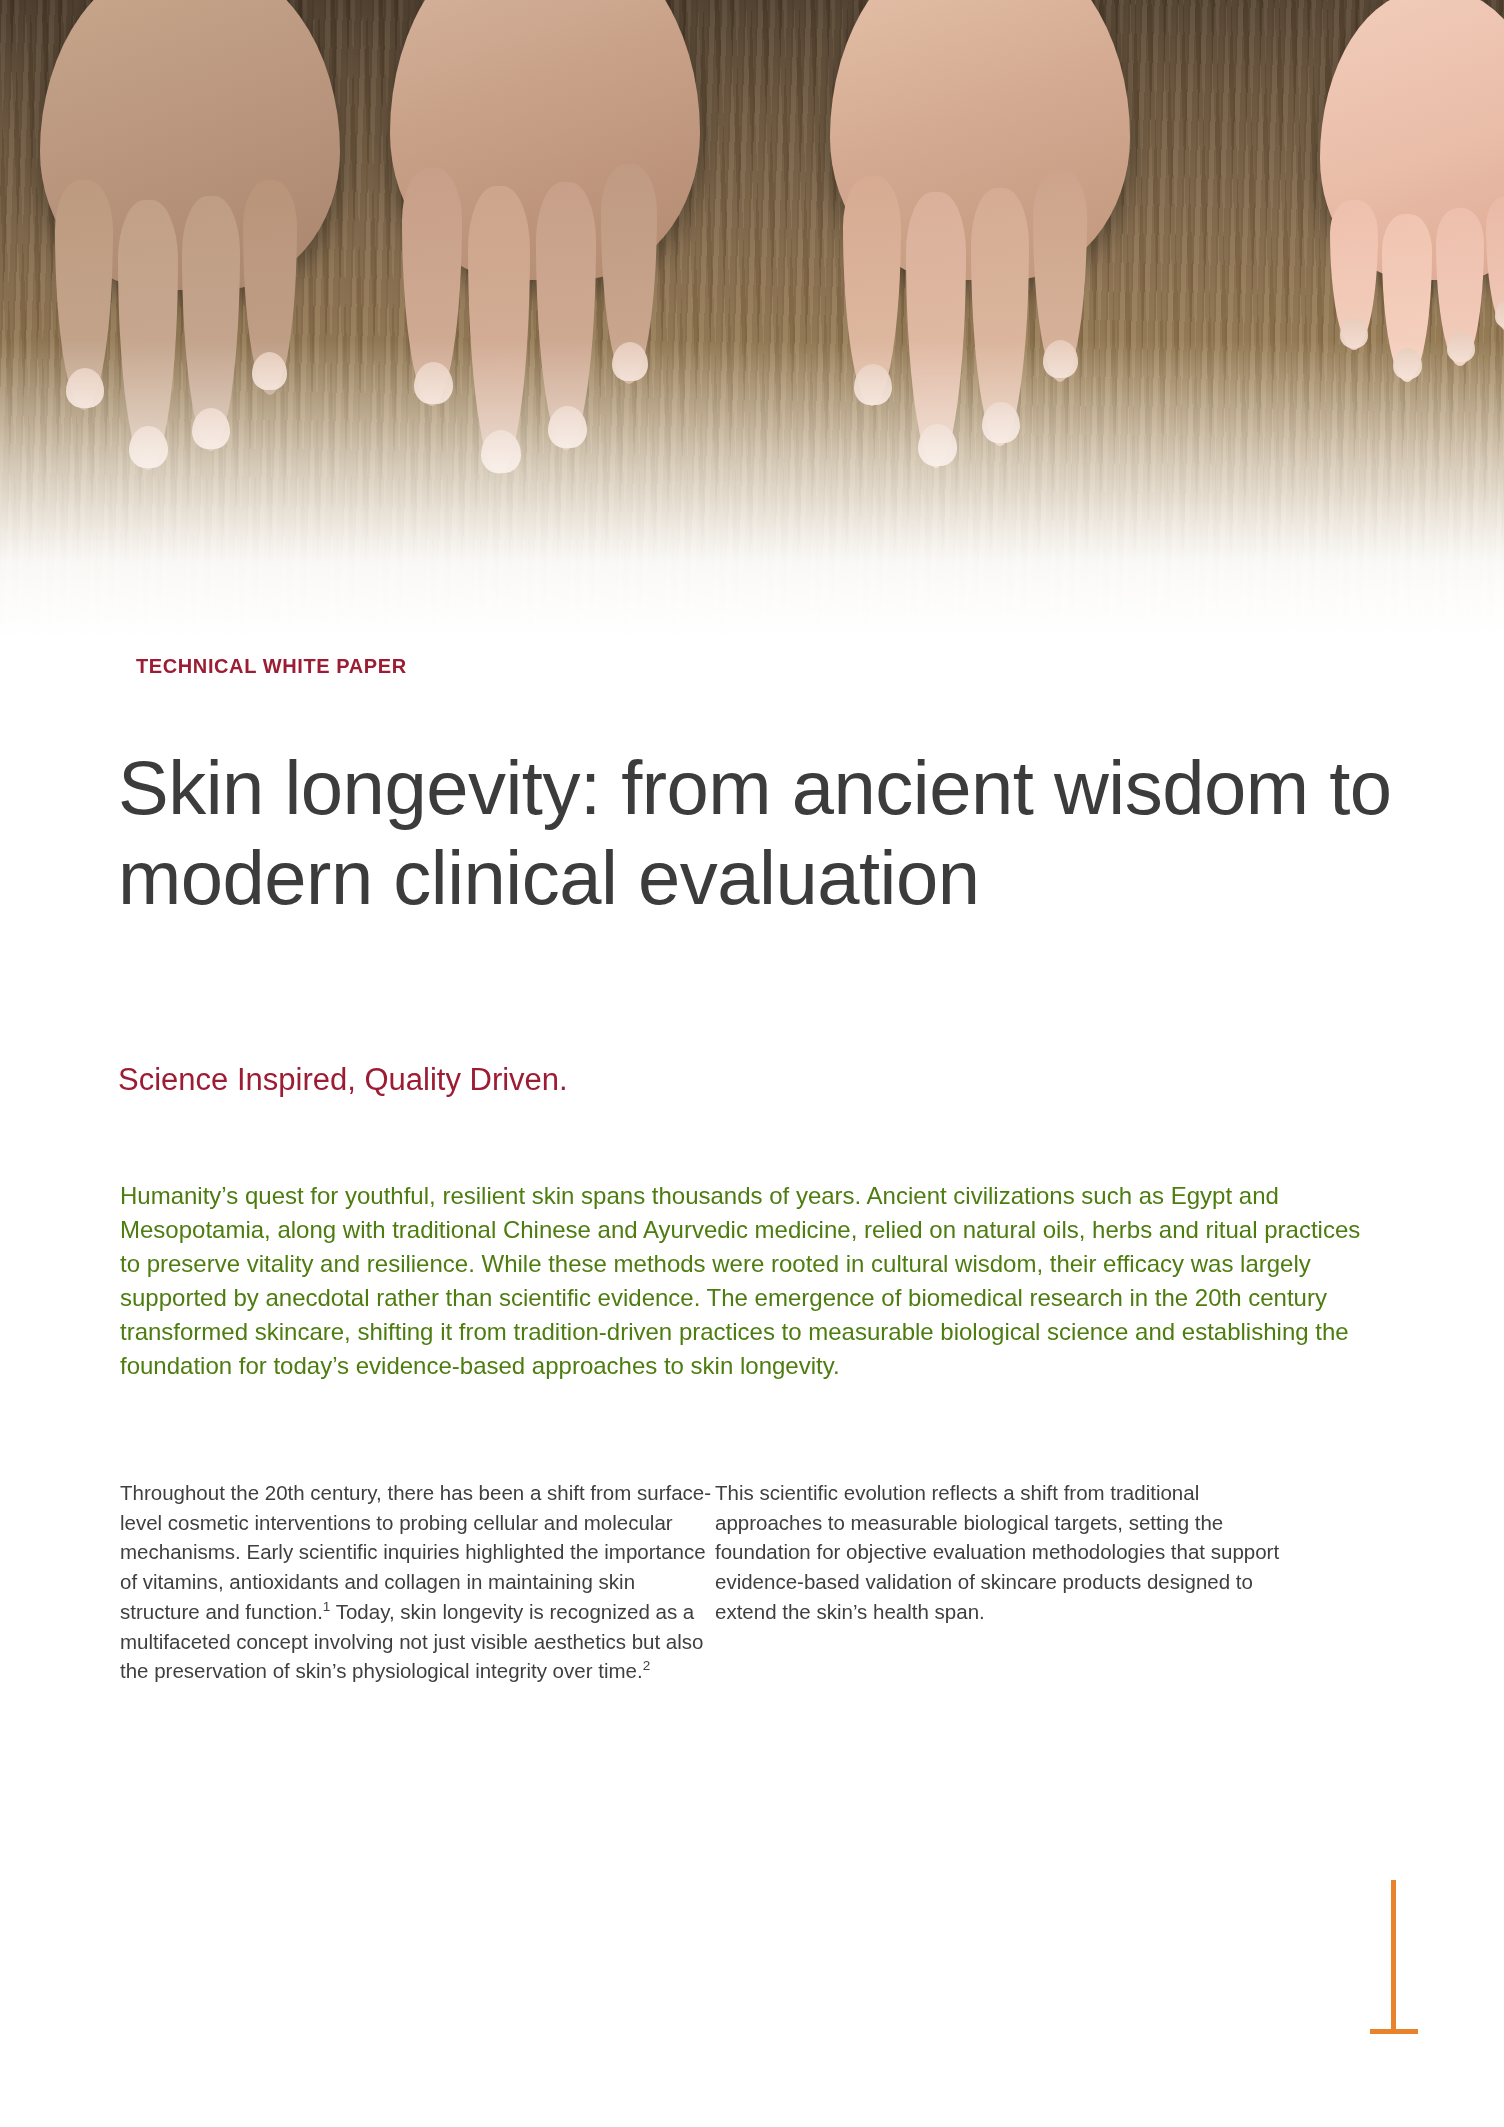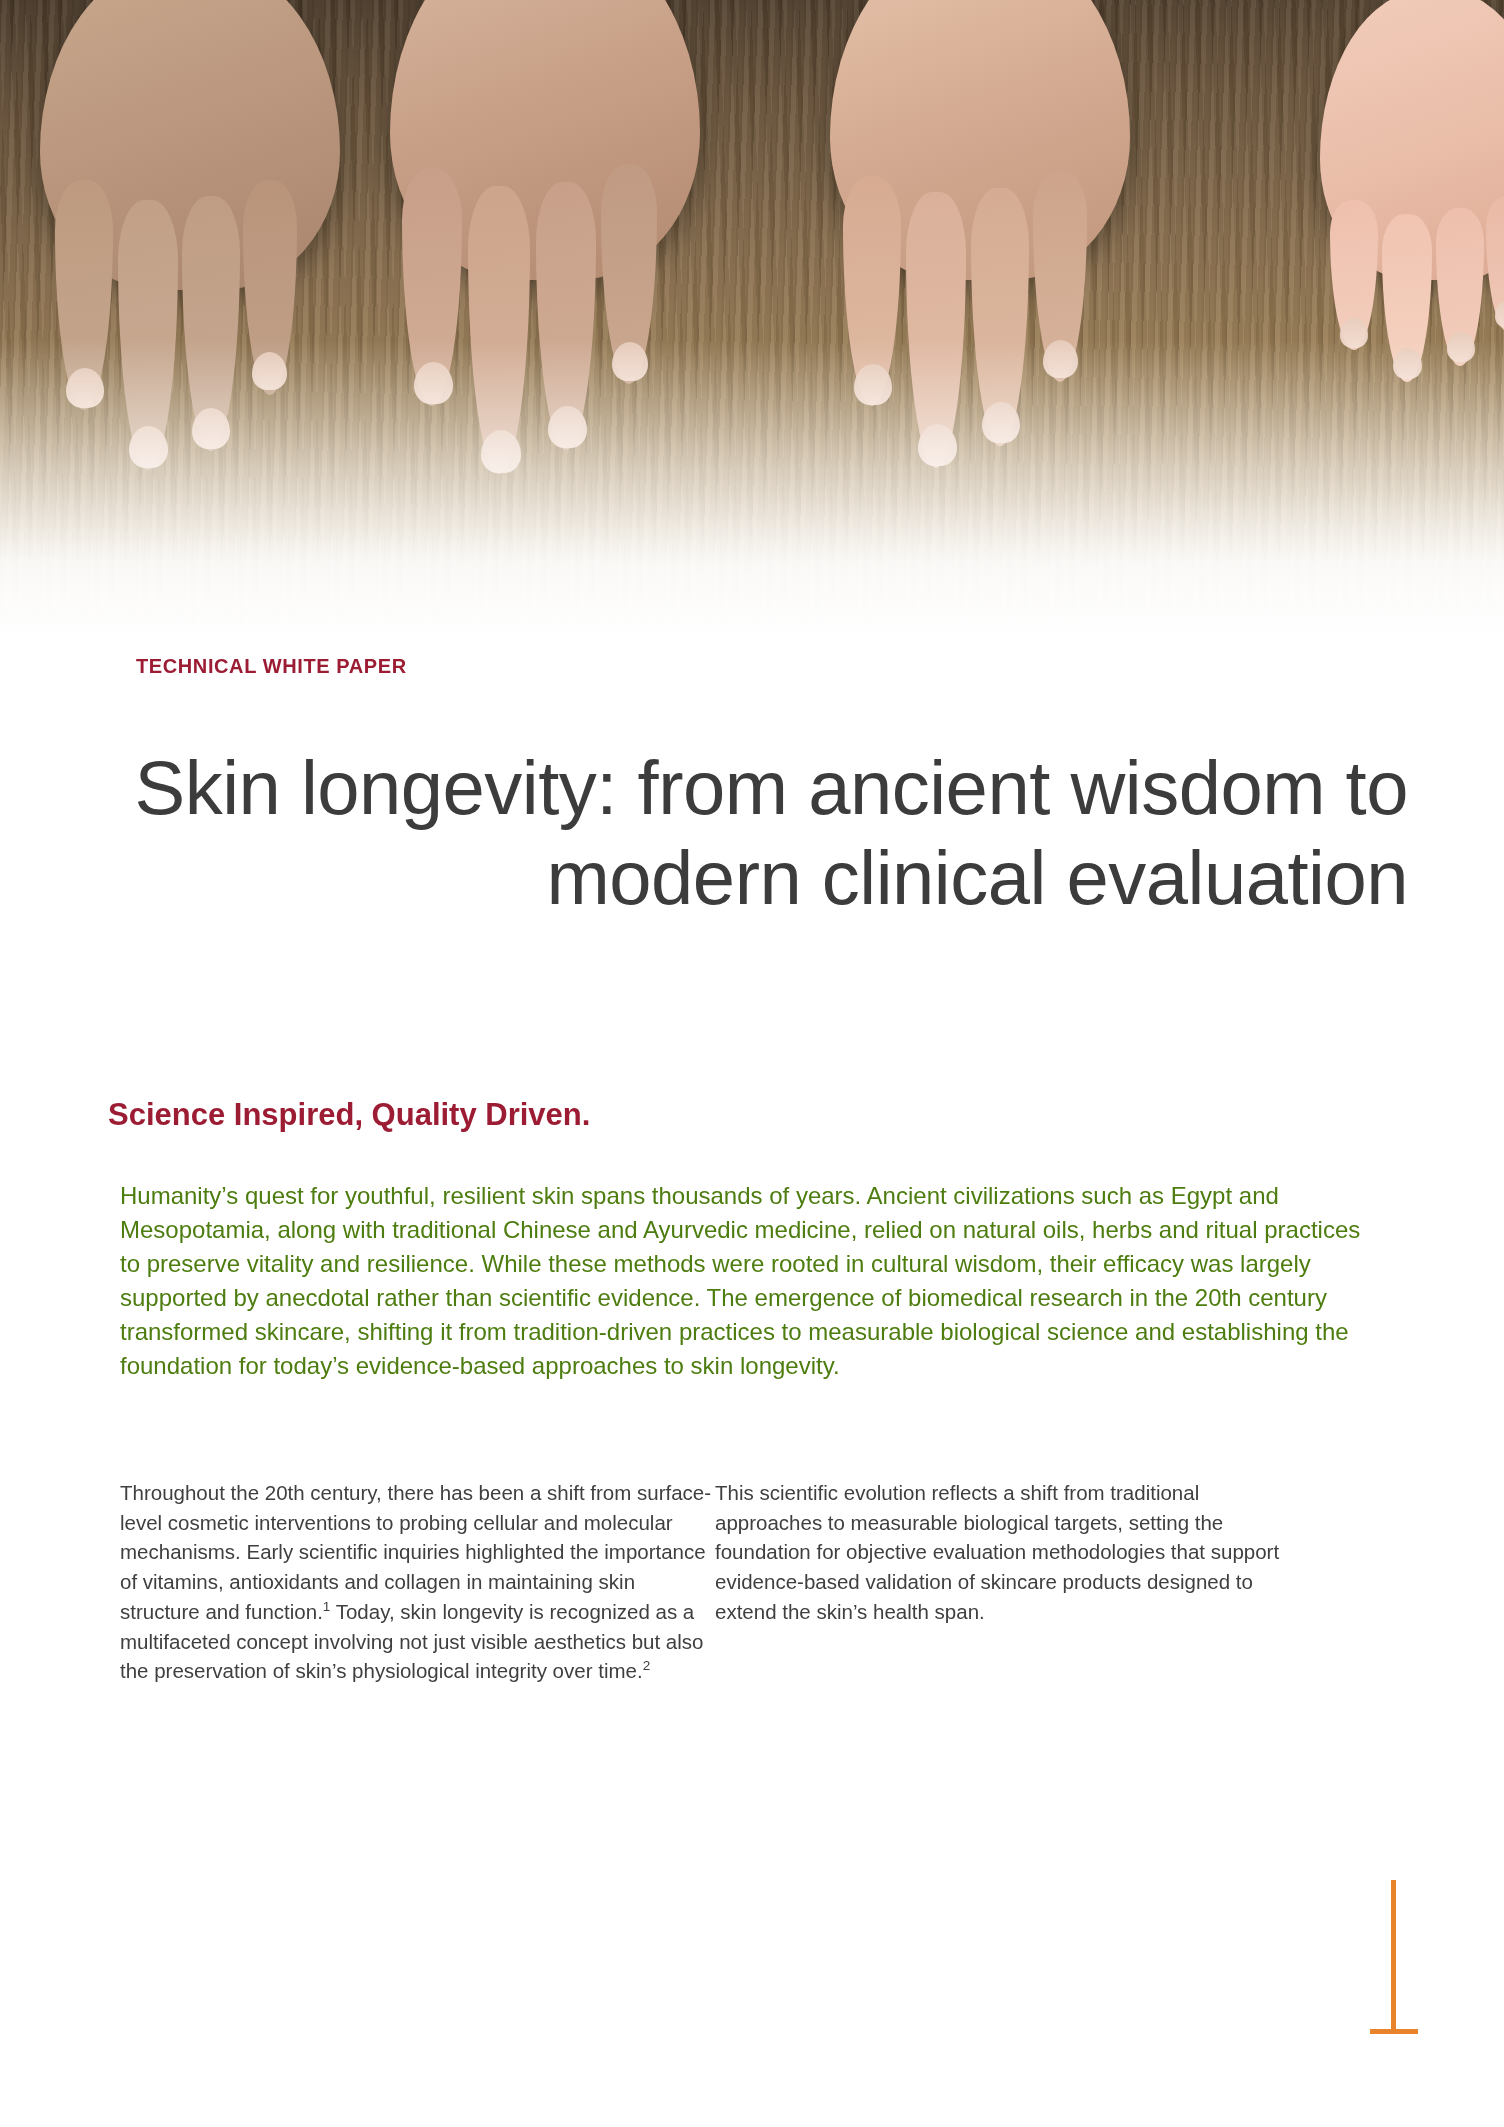--- a/index.html
+++ b/index.html
@@ -95,30 +95,28 @@
   .title {
     position: absolute;
     left: 118px;
     top: 692px;
     width: 1290px;
     font-size: 76px;
     line-height: 1.18;
     font-weight: normal;
     color: #3c3c3c;
     letter-spacing: -0.5px;
-    text-align: right;
   }
   .subtitle {
     position: absolute;
-    left: 108px;
+    left: 118px;
     top: 1062px;
     font-size: 31px;
-    font-weight: bold;
+    font-weight: normal;
     color: #9c1c34;
-    margin-top: 35px;
   }
   .lead {
     position: absolute;
     left: 120px;
     top: 1155px;
     width: 1265px;
     font-size: 24px;
     line-height: 1.42;
     color: #4d7c0f;
   }

